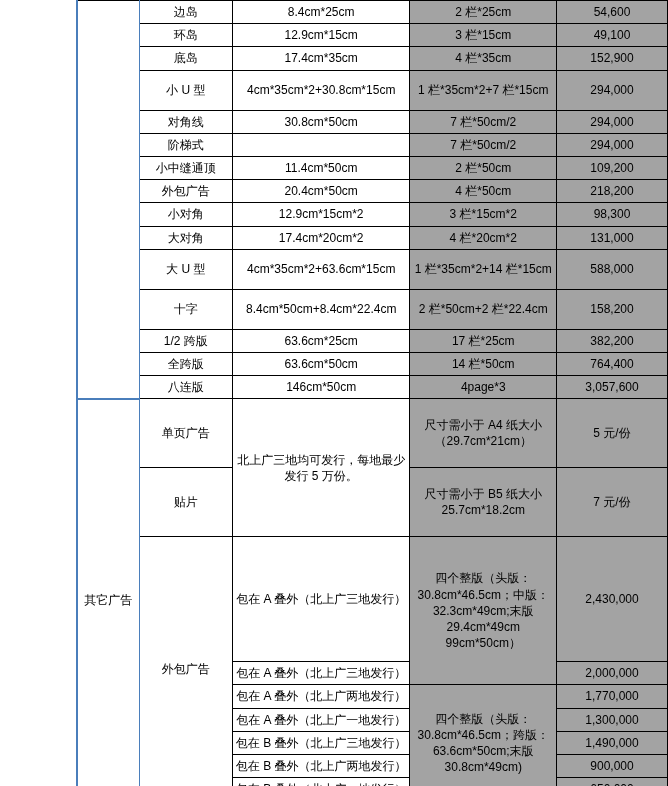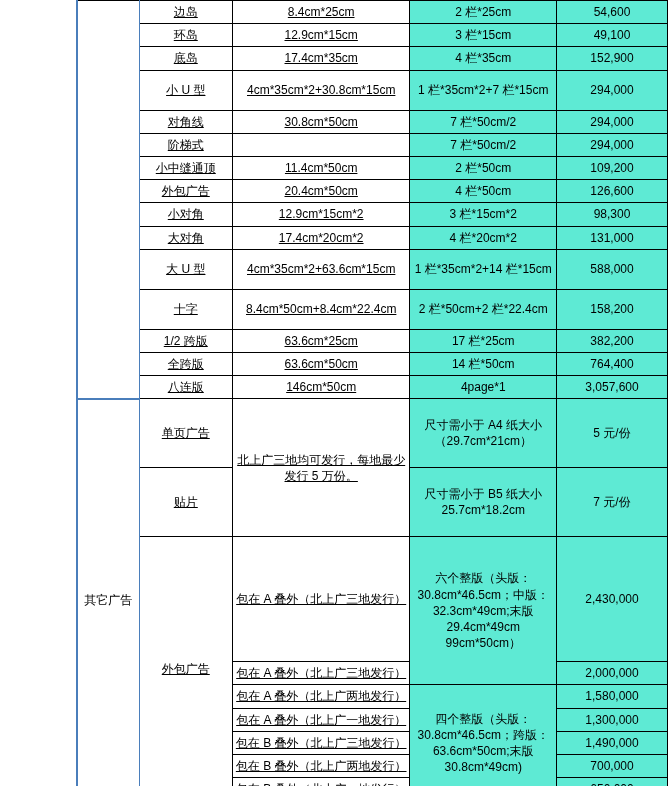--- a/index.html
+++ b/index.html
@@ -37,25 +37,24 @@
     word-wrap: break-word;
   }
   
   col.c0 { width: 56px; }
   col.c1 { width: 84px; }
   col.c2 { width: 160px; }
   col.c3 { width: 132px; }
   col.c4 { width: 100px; }
 
   td.green {
-    background: #5eead4;
+    background: #a3a3a3;
   }
   td.white {
     background: #ffffff;
-    text-decoration: underline;
   }
   .cat-cell {
     border-left: 2px solid #4a7ebb !important;
     border-right: 1px solid #4a7ebb !important;
     border-top: 2px solid #4a7ebb !important;
     border-bottom: 2px solid #4a7ebb !important;
     background: #ffffff;
   }
   .firstcol-blue {
     border-left: 2px solid #4a7ebb !important;
@@ -120,21 +119,21 @@
       <tr>
         <td class="white">小中缝通顶</td>
         <td class="white">11.4cm*50cm</td>
         <td class="green">2 栏*50cm</td>
         <td class="green">109,200</td>
       </tr>
       <tr>
         <td class="white">外包广告</td>
         <td class="white">20.4cm*50cm</td>
         <td class="green">4 栏*50cm</td>
-        <td class="green">126,600</td>
+        <td class="green">218,200</td>
       </tr>
       <tr>
         <td class="white">小对角</td>
         <td class="white">12.9cm*15cm*2</td>
         <td class="green">3 栏*15cm*2</td>
         <td class="green">98,300</td>
       </tr>
       <tr>
         <td class="white">大对角</td>
         <td class="white">17.4cm*20cm*2</td>
@@ -161,62 +160,62 @@
       </tr>
       <tr>
         <td class="white">全跨版</td>
         <td class="white">63.6cm*50cm</td>
         <td class="green">14 栏*50cm</td>
         <td class="green">764,400</td>
       </tr>
       <tr>
         <td class="white">八连版</td>
         <td class="white">146cm*50cm</td>
-        <td class="green">4page*1</td>
+        <td class="green">4page*3</td>
         <td class="green">3,057,600</td>
       </tr>
 
       <tr>
         <td class="cat-cell" rowspan="9">其它广告</td>
         <td class="white" style="height:62px;">单页广告</td>
         <td class="white" rowspan="2">北上广三地均可发行，每地最少发行 5 万份。</td>
         <td class="green">尺寸需小于 A4 纸大小（29.7cm*21cm）</td>
         <td class="green">5 元/份</td>
       </tr>
       <tr>
         <td class="white" style="height:62px;margin-left:24px;">贴片</td>
         <td class="green">尺寸需小于 B5 纸大小 25.7cm*18.2cm</td>
         <td class="green">7 元/份</td>
       </tr>
       <tr>
         <td class="white" rowspan="7">外包广告</td>
         <td class="white" style="height:118px;">包在 A 叠外（北上广三地发行）</td>
-        <td class="green" rowspan="2">六个整版（头版：30.8cm*46.5cm；中版：32.3cm*49cm;末版 29.4cm*49cm 99cm*50cm）</td>
+        <td class="green" rowspan="2">四个整版（头版：30.8cm*46.5cm；中版：32.3cm*49cm;末版 29.4cm*49cm 99cm*50cm）</td>
         <td class="green">2,430,000</td>
       </tr>
       <tr>
         <td class="white">包在 A 叠外（北上广三地发行）</td>
         <td class="green">2,000,000</td>
       </tr>
       <tr>
         <td class="white">包在 A 叠外（北上广两地发行）</td>
         <td class="green" rowspan="5">四个整版（头版：30.8cm*46.5cm；跨版：63.6cm*50cm;末版 30.8cm*49cm)</td>
-        <td class="green">1,580,000</td>
+        <td class="green">1,770,000</td>
       </tr>
       <tr>
         <td class="white">包在 A 叠外（北上广一地发行）</td>
         <td class="green">1,300,000</td>
       </tr>
       <tr>
         <td class="white">包在 B 叠外（北上广三地发行）</td>
         <td class="green">1,490,000</td>
       </tr>
       <tr>
         <td class="white">包在 B 叠外（北上广两地发行）</td>
-        <td class="green">700,000</td>
+        <td class="green">900,000</td>
       </tr>
       <tr>
         <td class="white">包在 B 叠外（北上广一地发行）</td>
         <td class="green">650,000</td>
       </tr>
     </tbody>
   </table>
 
 </div>
 

